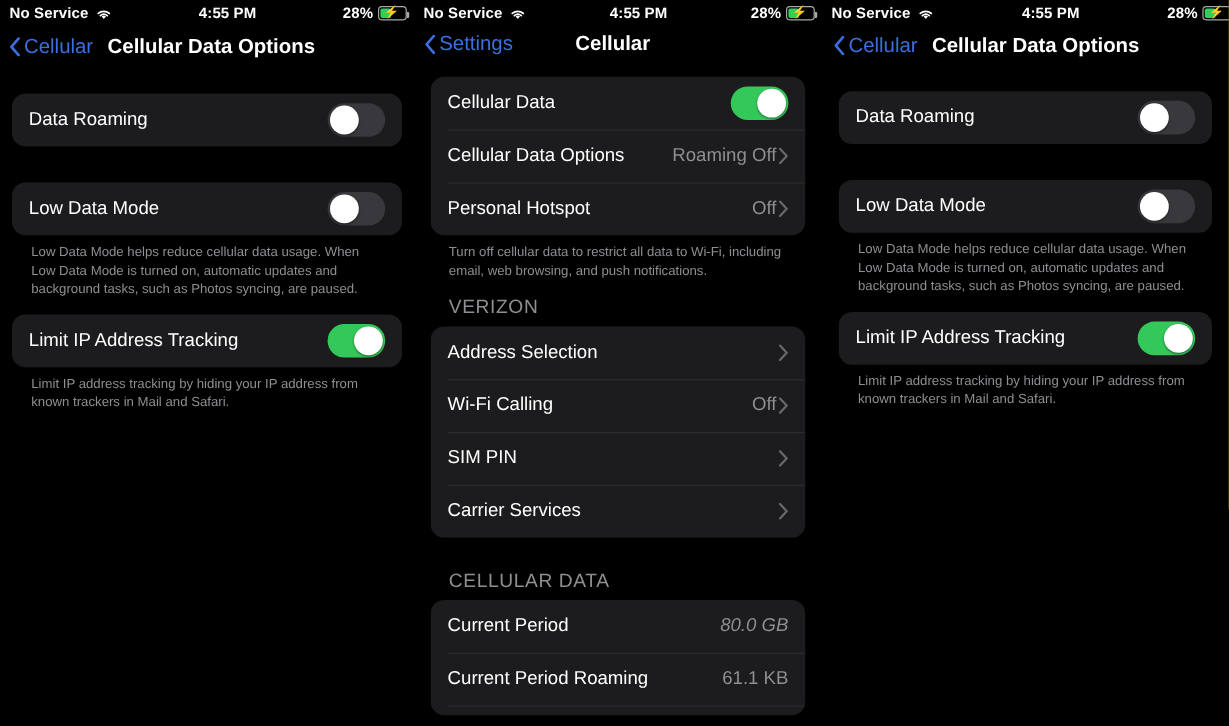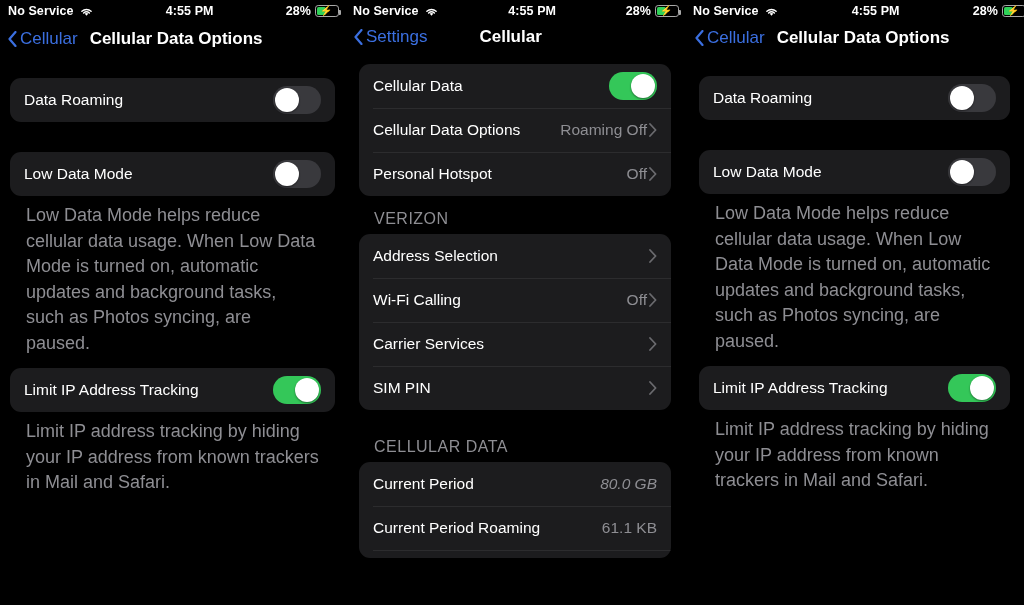--- a/index.html
+++ b/index.html
@@ -159,21 +159,21 @@
     border-radius:50%;
     background:#fff;
     box-shadow:0 1px 2px rgba(0,0,0,0.45);
   }
   .toggle.off .knob { left:2px; }
   .toggle.on  .knob { left:22px; }
 
   
   .footnote {
     color:#8e8e93;
-    font-size:18px;
+    font-size:11px;
     line-height:1.42;
     padding:7px 16px 0 16px;
   }
   .section-header {
     color:#8e8e93;
     font-size:16px;
     letter-spacing:0.5px;
     padding:0 16px 6px 16px;
   }
   .gap-sm  { height:12px; }
@@ -307,20 +307,21 @@
           </svg>
         </div>
         <div class="row">
           <span class="row-label">Personal Hotspot</span>
           <span class="row-value">Off</span>
           <svg class="chevron-right" viewBox="0 0 8 14">
             <path d="M1 1 L6.6 7 L1 13" stroke="#6a6a6e" stroke-width="1.8" fill="none" stroke-linecap="round" stroke-linejoin="round"></path>
           </svg>
         </div>
       </div>
+      <div class="footnote" style="padding-left:15px;padding-right:12px;">Turn off cellular data to restrict all data to Wi-Fi, including email, web browsing, and push notifications.</div>
 
       <div style="height:14px;"></div>
 
       <div class="section-header" style="padding-left:15px;">VERIZON</div>
 
       <div class="card">
         <div class="row">
           <span class="row-label">Address Selection</span>
           <span class="row-value"></span>
           <svg class="chevron-right" viewBox="0 0 8 14">
@@ -328,28 +329,28 @@
           </svg>
         </div>
         <div class="row">
           <span class="row-label">Wi-Fi Calling</span>
           <span class="row-value">Off</span>
           <svg class="chevron-right" viewBox="0 0 8 14">
             <path d="M1 1 L6.6 7 L1 13" stroke="#6a6a6e" stroke-width="1.8" fill="none" stroke-linecap="round" stroke-linejoin="round"></path>
           </svg>
         </div>
         <div class="row">
+          <span class="row-label">SIM PIN</span>
+          <span class="row-value"></span>
+          <svg class="chevron-right" viewBox="0 0 8 14">
+            <path d="M1 1 L6.6 7 L1 13" stroke="#6a6a6e" stroke-width="1.8" fill="none" stroke-linecap="round" stroke-linejoin="round"></path>
+          </svg>
+        </div>
+        <div class="row">
           <span class="row-label">Carrier Services</span>
-          <span class="row-value"></span>
-          <svg class="chevron-right" viewBox="0 0 8 14">
-            <path d="M1 1 L6.6 7 L1 13" stroke="#6a6a6e" stroke-width="1.8" fill="none" stroke-linecap="round" stroke-linejoin="round"></path>
-          </svg>
-        </div>
-        <div class="row">
-          <span class="row-label">SIM PIN</span>
           <span class="row-value"></span>
           <svg class="chevron-right" viewBox="0 0 8 14">
             <path d="M1 1 L6.6 7 L1 13" stroke="#6a6a6e" stroke-width="1.8" fill="none" stroke-linecap="round" stroke-linejoin="round"></path>
           </svg>
         </div>
       </div>
 
       <div style="height:28px;"></div>
 
       <div class="section-header" style="padding-left:15px;">CELLULAR DATA</div>

